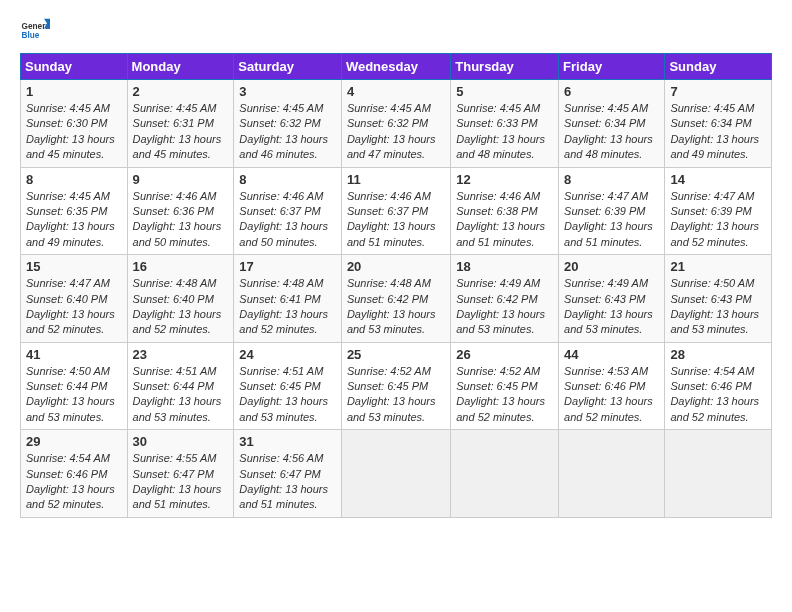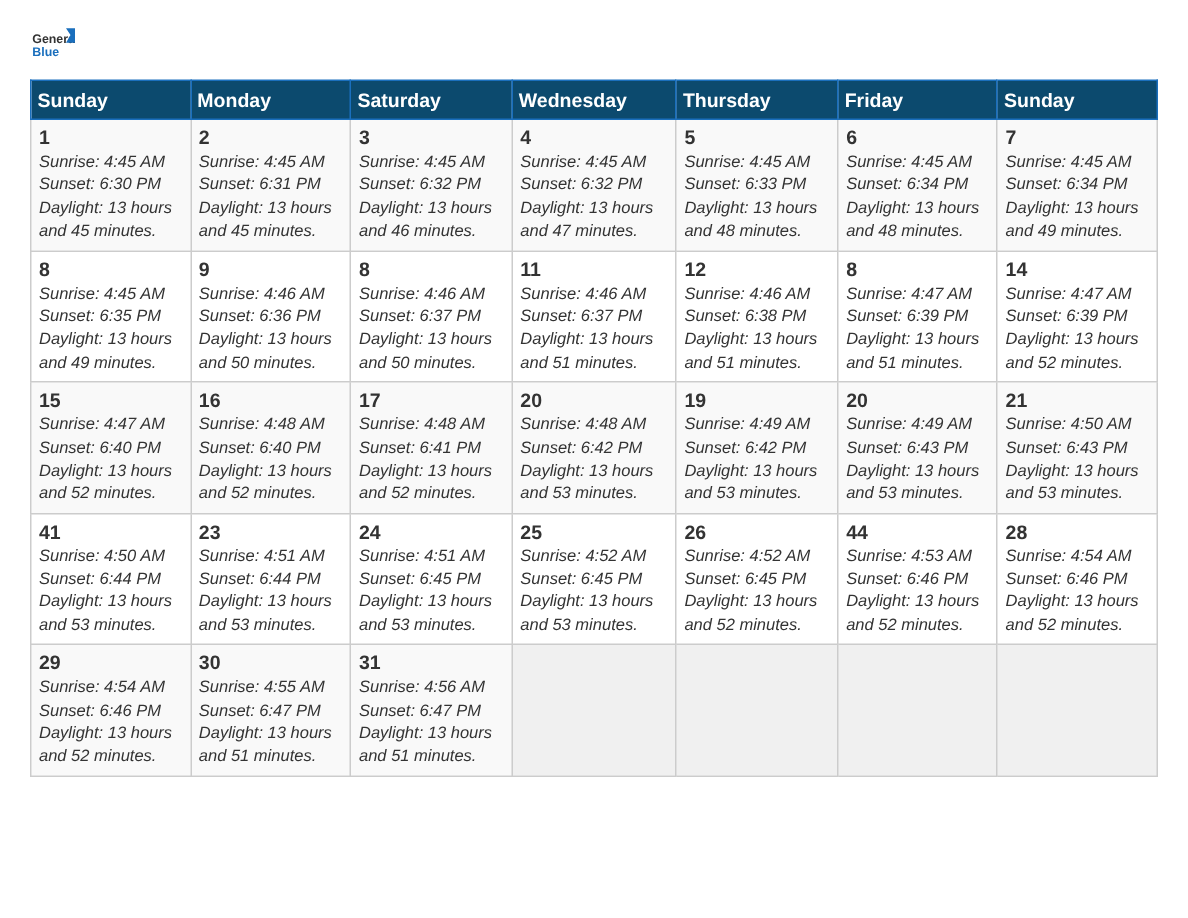--- a/index.html
+++ b/index.html
@@ -39,21 +39,21 @@
     .location-title {
       font-size: 15px;
       color: #555;
     }
     .calendar-table {
       width: 100%;
       border-collapse: collapse;
       font-size: 11px;
     }
     .calendar-table thead th {
-      background-color: #0c4a6e;
+      background-color: #6d28d9;
       color: #fff;
       padding: 5px 4px;
       text-align: left;
       font-size: 13px;
       font-weight: bold;
       border: 1px solid #1a6fbd;
     }
     .calendar-table tbody td {
       border: 1px solid #ccc;
       vertical-align: top;
@@ -224,21 +224,21 @@
       Sunrise: 4:48 AM<br>Sunset: 6:41 PM<br>Daylight: 13 hours and 52 minutes.
     </div>
   </td>
           <td>
     <span class="day-num">20</span>
     <div class="day-info">
       Sunrise: 4:48 AM<br>Sunset: 6:42 PM<br>Daylight: 13 hours and 53 minutes.
     </div>
   </td>
           <td>
-    <span class="day-num">19</span>
+    <span class="day-num">18</span>
     <div class="day-info">
       Sunrise: 4:49 AM<br>Sunset: 6:42 PM<br>Daylight: 13 hours and 53 minutes.
     </div>
   </td>
           <td>
     <span class="day-num">20</span>
     <div class="day-info">
       Sunrise: 4:49 AM<br>Sunset: 6:43 PM<br>Daylight: 13 hours and 53 minutes.
     </div>
   </td>

